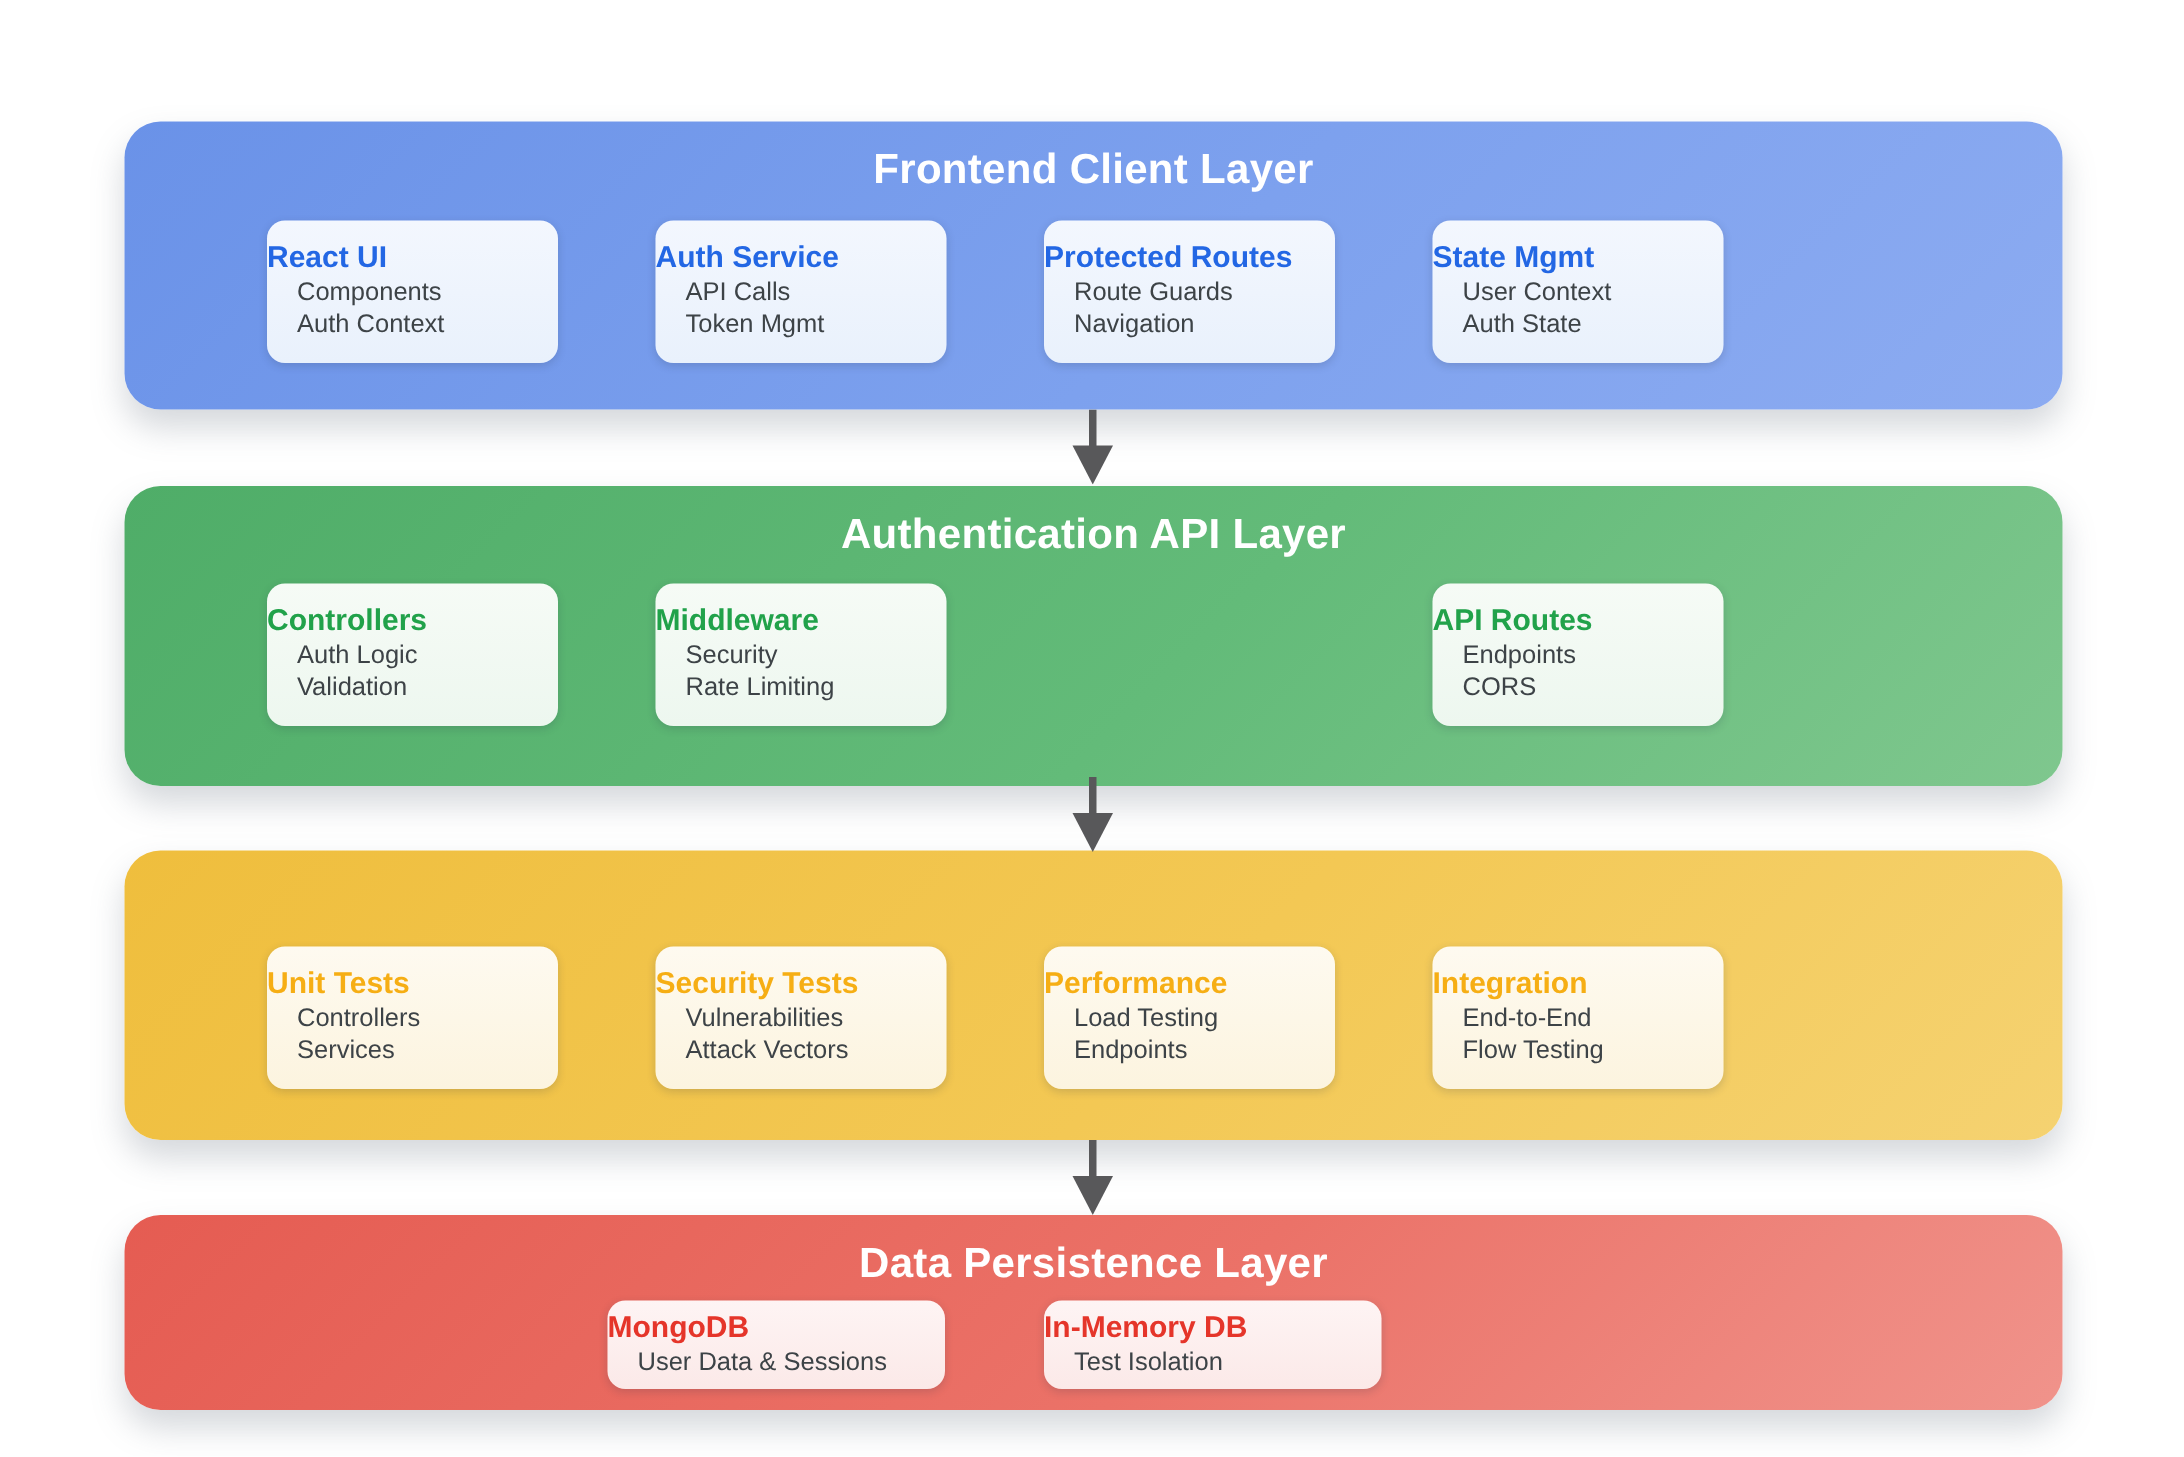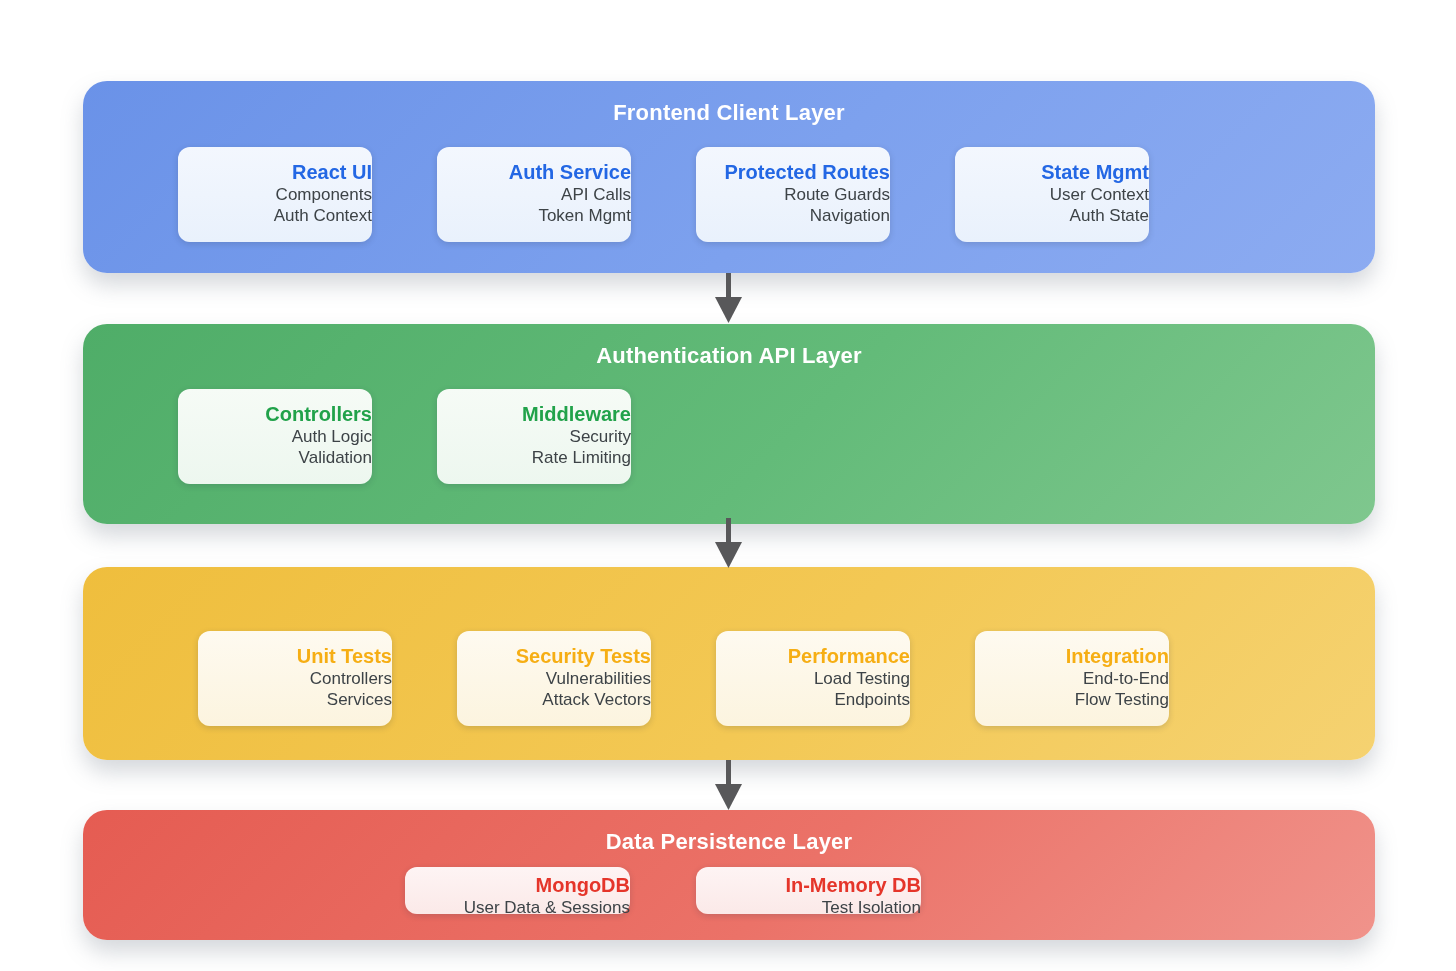--- a/index.html
+++ b/index.html
@@ -7,28 +7,28 @@
   .canvas{position:relative;width:1456px;height:971px;background:#ffffff;overflow:hidden;}
 
   .layer{position:absolute;left:83px;width:1292px;border-radius:24px;
          box-shadow:0 12px 22px rgba(105,115,130,0.28);}
   .l-blue  {top:81px; height:192px;background:linear-gradient(135deg,#6a92e8 0%,#7da1ee 55%,#8cabf1 100%);}
   .l-green {top:324px;height:200px;background:linear-gradient(135deg,#4fad68 0%,#63bb79 55%,#7fc78e 100%);}
   .l-yellow{top:567px;height:193px;background:linear-gradient(135deg,#efbe3d 0%,#f3c854 55%,#f5d271 100%);}
   .l-red   {top:810px;height:130px;background:linear-gradient(135deg,#e55c52 0%,#eb7268 55%,#f0938b 100%);}
 
   .layer-title{margin:0;padding-top:17px;text-align:center;
-               color:#ffffff;font-size:22px;font-weight:700;line-height:30px;letter-spacing:.2px;}
+               color:#ffffff;font-size:28px;font-weight:700;line-height:30px;letter-spacing:.2px;}
 
-  .card{position:absolute;width:194px;height:95px;border-radius:12px;text-align:right;
+  .card{position:absolute;width:194px;height:95px;border-radius:12px;text-align:left;
         box-shadow:0 2px 6px rgba(40,50,70,0.18);box-sizing:border-box;padding-top:13px;}
   .l-blue   .card{top:66px;background:linear-gradient(180deg,#f3f7fe,#e9f1fc);}
   .l-green  .card{top:65px;background:linear-gradient(180deg,#f6fbf6,#edf7ef);}
-  .l-yellow .card{top:64px;background:linear-gradient(180deg,#fefaf0,#fcf4df);margin-left:20px;}
-  .l-red    .card{top:57px;height:47px;width:225px;padding-top:6px;background:linear-gradient(180deg,#fef4f4,#fbe9e8);}
+  .l-yellow .card{top:64px;background:linear-gradient(180deg,#fefaf0,#fcf4df);}
+  .l-red    .card{top:57px;height:59px;width:225px;padding-top:6px;background:linear-gradient(180deg,#fef4f4,#fbe9e8);}
 
   .c1{left:95px}.c2{left:354px}.c3{left:613px}.c4{left:872px}
   .r1{left:322px}.r2{left:613px}
 
   .card-title{font-size:20px;font-weight:700;line-height:24px;}
   .l-blue   .card-title{color:#2367e4;}
   .l-green  .card-title{color:#21a24a;}
   .l-yellow .card-title{color:#f6ae14;}
   .l-red    .card-title{color:#e5352a;}
   .card-line{font-size:17px;line-height:21px;color:#3d4347;margin-top:0;padding-left:20px;}
@@ -71,20 +71,25 @@
     <h2 class="layer-title">Authentication API Layer</h2>
     <div class="card c1">
       <div class="card-title">Controllers</div>
       <div class="card-line">Auth Logic</div>
       <div class="card-line">Validation</div>
     </div>
     <div class="card c2">
       <div class="card-title">Middleware</div>
       <div class="card-line">Security</div>
       <div class="card-line">Rate Limiting</div>
+    </div>
+    <div class="card c4">
+      <div class="card-title">API Routes</div>
+      <div class="card-line">Endpoints</div>
+      <div class="card-line">CORS</div>
     </div>
   </section>
 
   <section class="layer l-yellow">
     <div class="card c1">
       <div class="card-title">Unit Tests</div>
       <div class="card-line">Controllers</div>
       <div class="card-line">Services</div>
     </div>
     <div class="card c2">

